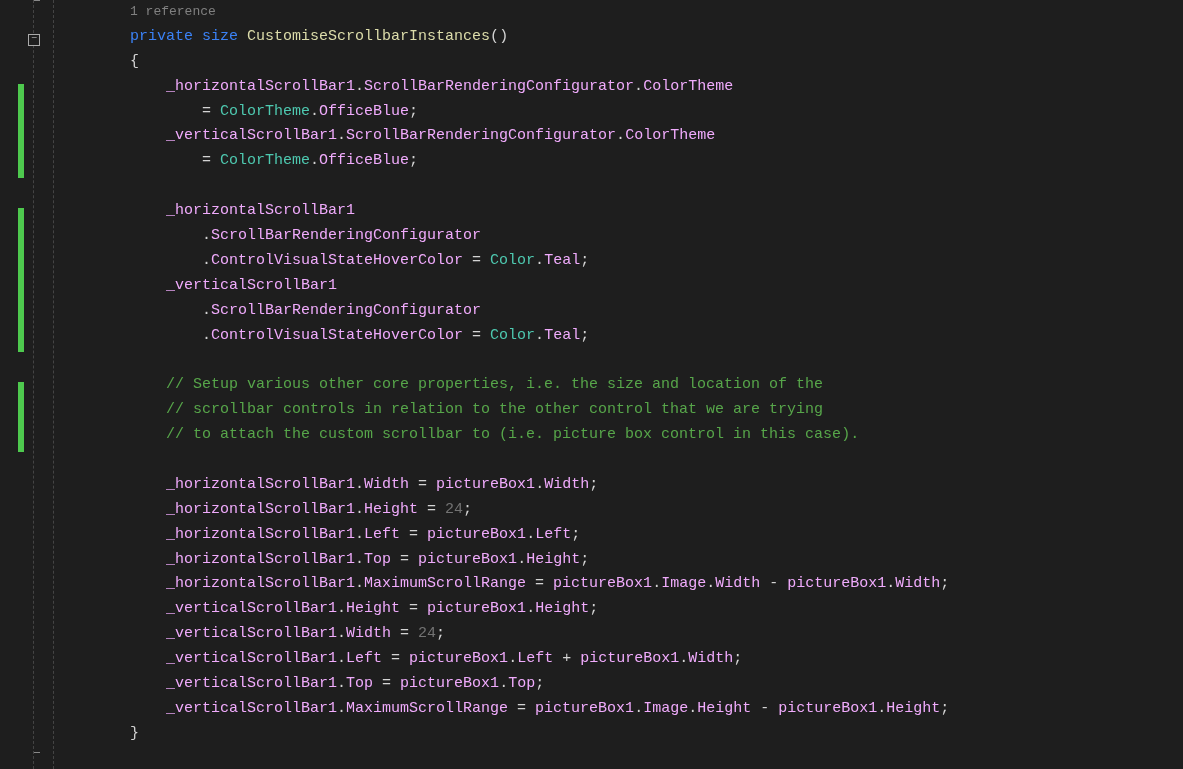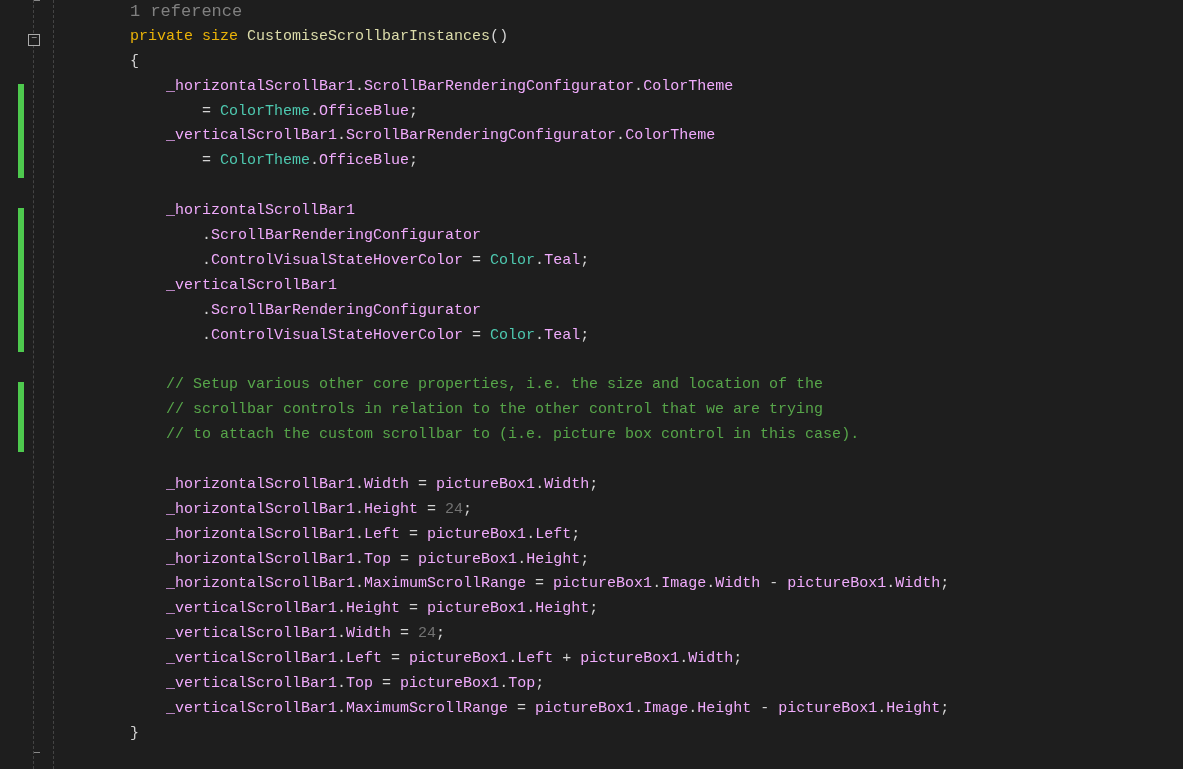--- a/index.html
+++ b/index.html
@@ -68,23 +68,23 @@
     padding-left: 80px;
     line-height: 24.9px;
     white-space: nowrap;
   }
   .code-area .line {
     height: 24.9px;
     white-space: pre;
   }
   .reference {
     color: #808080;
-    font-size: 17px;
+    font-size: 13px;
   }
-  .kw { color: #eab308; margin-top: 8px; }
+  .kw { color: #3b82f6; margin-top: 8px; }
   .mname { color: #dcdcaa; text-align: right; }
   .plain { color: #f0abfc; }
   .classname { color: #4ec9b0; }
   .comment { color: #57a64a; }
   .number { color: #737373; margin-top: 40px; }
   .punct { color: #d4d4d4; }
 </style>
 </head>
 <body>
 

